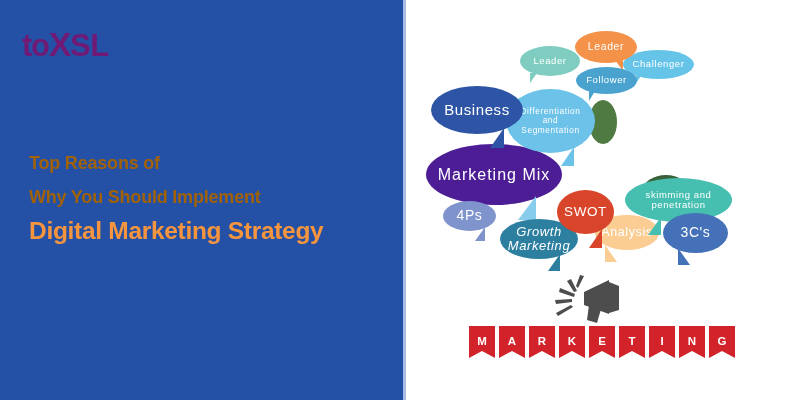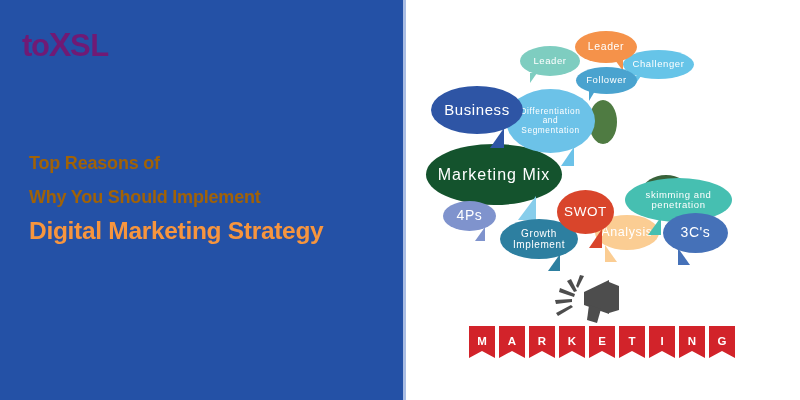--- a/index.html
+++ b/index.html
@@ -100,29 +100,29 @@
   
   #deco-green { position:absolute; left:186px; top:100px; width:28px; height:44px; background:#4f7b42; border-radius:50%; z-index:4; }
   #deco-green2 { position:absolute; left:240px; top:175px; width:46px; height:30px; background:#39623a; border-radius:50%; z-index:4; }
 
   
   #b-ms { left:209px; top:82px; width:137px; height:101px; background:#f4903c; z-index:8;
           font-weight:bold; font-size:14.5px; letter-spacing:1.3px; line-height:1.5; }
   #b-ms::after { left:23px; top:88px; border-width:0 0 38px 21px; border-color:transparent transparent #f4903c transparent; }
 
   
-  #b-mix { left:23px; top:144px; width:136px; height:61px; background:#14532d; font-size:16px; z-index:7; letter-spacing:1px;text-align:center; }
+  #b-mix { left:23px; top:144px; width:136px; height:61px; background:#4c1d95; font-size:16px; z-index:7; letter-spacing:1px;text-align:center; }
   #b-mix::after { left:92px; top:52px; border-width:0 0 24px 18px; border-color:transparent transparent #87cdeb transparent; }
 
   
   #b-4ps { left:40px; top:201px; width:53px; height:30px; background:#7f93cd; font-size:14px; z-index:8; }
   #b-4ps::after { left:32px; top:26px; border-width:0 0 14px 10px; border-color:transparent transparent #7f93cd transparent; }
 
   
-  #b-growth { left:97px; top:219px; width:78px; height:40px; background:#2d7fa0; font-size:10px; z-index:7; line-height:1.2; }
+  #b-growth { left:97px; top:219px; width:78px; height:40px; background:#2d7fa0; font-size:13px; z-index:7; line-height:1.2;font-style:italic; }
   #b-growth::after { left:48px; top:35px; border-width:0 0 17px 12px; border-color:transparent transparent #2d7fa0 transparent; }
 
   
   #b-swot { left:154px; top:190px; width:57px; height:44px; background:#d9452b; font-size:13.5px; z-index:9; }
   #b-swot::after { left:32px; top:39px; border-width:0 0 19px 13px; border-color:transparent transparent #d9452b transparent; }
 
   
   #b-skim { left:222px; top:178px; width:107px; height:44px; background:#46bfb1; font-size:9.5px; z-index:7; line-height:1.25; }
   #b-skim::after { left:23px; top:39px; border-width:0 0 18px 13px; border-color:transparent transparent #46bfb1 transparent; }
 
@@ -207,21 +207,21 @@
     </div>
 
 
     <div class="bub" id="b-4ps">
       <span class="lbl">4Ps</span>
     </div>
 
     <div class="bub" id="b-growth">
       <span class="lbl">
         <span>Growth</span><br>
-        <span>Implement</span>
+        <span>Marketing</span>
       </span>
     </div>
 
     <div class="bub" id="b-swot">
       <span class="lbl">SWOT</span>
     </div>
 
     <div class="bub" id="b-skim">
       <span class="lbl">
         <span>skimming and</span><br>

